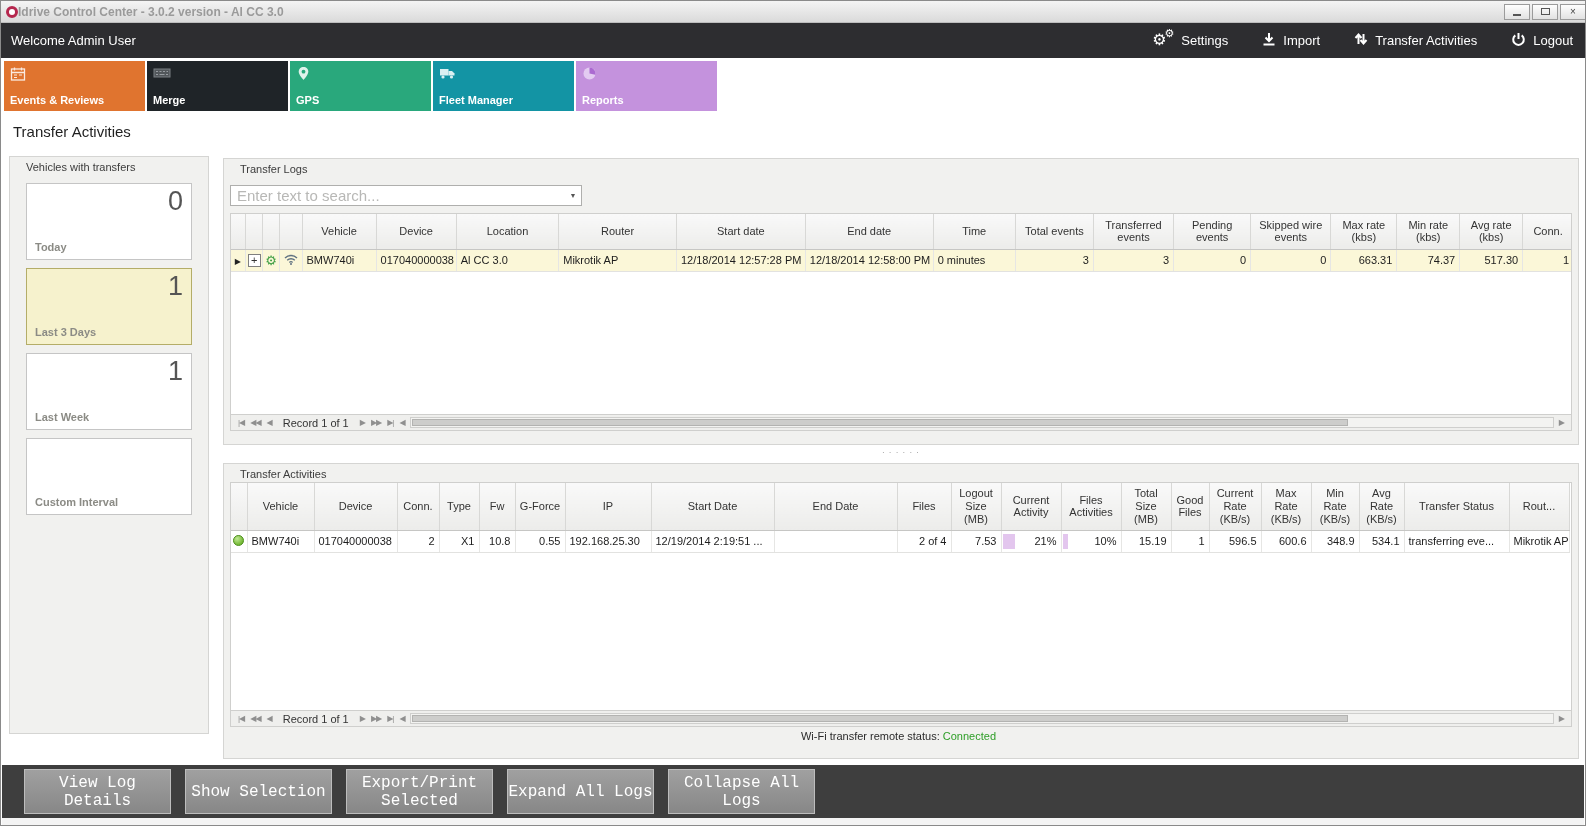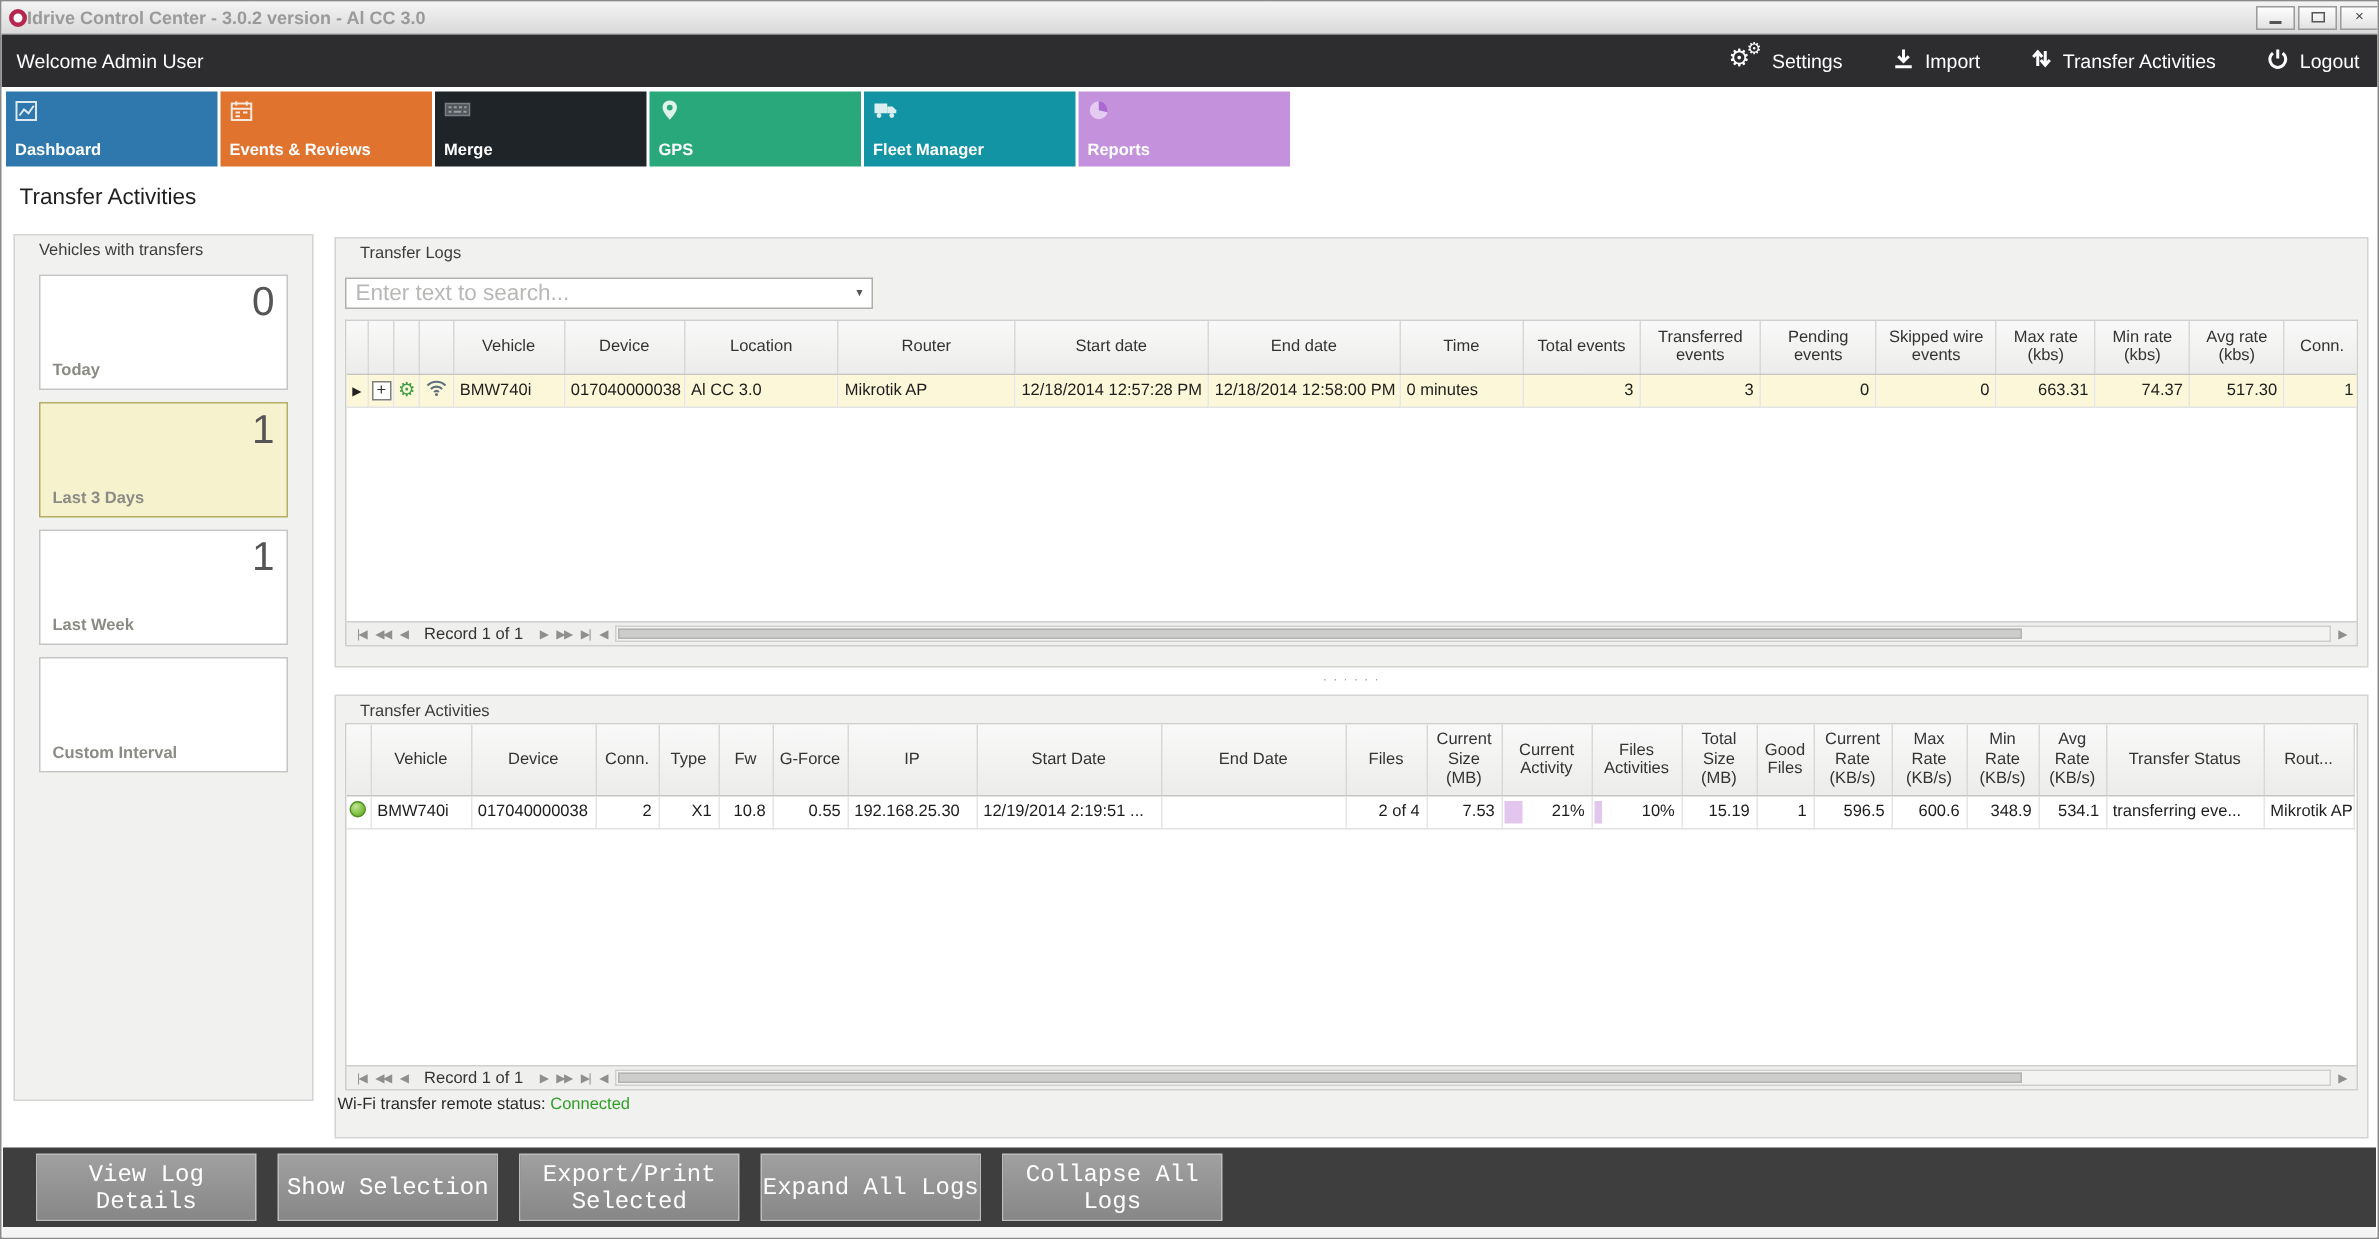--- a/index.html
+++ b/index.html
@@ -89,21 +89,21 @@
   .pbar { position: absolute; left: 1px; top: 3px; bottom: 3px; background: #e3c6ee; }
   .ptext { position: relative; }
 
   .pager { margin: 0 6px; height: 17px; display: flex; align-items: center; background: #efefed;
     border: 1px solid #cfcfcd; padding: 0 4px; }
   .pg { font-size: 8px; color: #8f8f8f; padding: 0 3px; letter-spacing: -1px; cursor: pointer; white-space: nowrap; }
   .record { font-size: 11px; color: #333; margin: 0 8px; white-space: nowrap; }
   .hs-track { flex: 1; height: 11px; background: #f3f3f1; border: 1px solid #cfcfcd; position: relative; margin: 0 2px; cursor: pointer; }
   .hs-thumb { position: absolute; left: 1px; top: 1px; bottom: 1px; width: 82%; background: #cdcdcb; border: 1px solid #b3b3b1; }
 
-  .status-line { margin: 3px 6px 0 0; font-size: 11px; color: #2b2b2b; padding-left: 1px; }
+  .status-line { margin: 3px 6px 0 0; font-size: 11px; color: #2b2b2b; padding-left: 1px; text-align: center; }
 
   
   .footer { position: absolute; left: 1px; right: 1px; top: 764px; height: 53px; background: #3e3e3e;
     display: flex; align-items: center; gap: 14px; padding-left: 22px; }
   .fbtn { width: 147px; height: 45px; border: 1px solid #bdbdbd; background: linear-gradient(#a0a0a0,#878787);
     color: #fff; font-size: 16px; font-family: Liberation Mono, monospace; cursor: pointer; }
   .bottom-strip { position: absolute; left: 1px; right: 1px; top: 817px; height: 9px; background: #f4f4f4; }
 </style>
 </head>
 <body>
@@ -160,29 +160,20 @@
               <path d="M7.5 1 v6" stroke="#fff" stroke-width="2" fill="none"></path>
               <path d="M4.3 3.4 A5.3 5.3 0 1 0 10.7 3.4" stroke="#fff" stroke-width="2" fill="none"></path>
             </svg>
         </span>
         <span>Logout</span>
       </div>
     </div>
   </div>
 
   <div class="tiles">
-    <div class="tile" style="background: rgb(46, 120, 174);">
-      <span class="tile-icon">
-        <svg width="16" height="16" viewBox="0 0 16 16">
-            <rect x="1" y="2" width="13" height="12" fill="none" stroke="#fff" stroke-width="1.3"></rect>
-            <path d="M3 11 L6 7 L9 9.5 L12.5 4.5" stroke="#fff" stroke-width="1.3" fill="none"></path>
-          </svg>
-      </span>
-      <span class="tile-label">Dashboard</span>
-    </div>
     <div class="tile" style="background: rgb(224, 116, 47);">
       <span class="tile-icon">
         <svg width="16" height="16" viewBox="0 0 16 16">
             <rect x="1.5" y="3" width="13" height="11" fill="none" stroke="#fff" stroke-width="1.3"></rect>
             <path d="M4.5 1.5 v3 M11.5 1.5 v3 M1.5 6.5 h13" stroke="#fff" stroke-width="1.3"></path>
             <path d="M4 9 h3 M4 11.5 h3 M9 9 h3" stroke="#fff" stroke-width="1.2"></path>
           </svg>
       </span>
       <span class="tile-label">Events &amp; Reviews</span>
     </div>
@@ -384,21 +375,21 @@
             <th>Vehicle</th>
             <th>Device</th>
             <th>Conn.</th>
             <th>Type</th>
             <th>Fw</th>
             <th>G-Force</th>
             <th>IP</th>
             <th>Start Date</th>
             <th>End Date</th>
             <th>Files</th>
-            <th>Current Size (MB)</th>
+            <th>Logout Size (MB)</th>
             <th>Current Activity</th>
             <th>Files Activities</th>
             <th>Total Size (MB)</th>
             <th>Good Files</th>
             <th>Current Rate (KB/s)</th>
             <th>Max Rate (KB/s)</th>
             <th>Min Rate (KB/s)</th>
             <th>Avg Rate (KB/s)</th>
             <th>Transfer Status</th>
             <th>Rout...</th>

